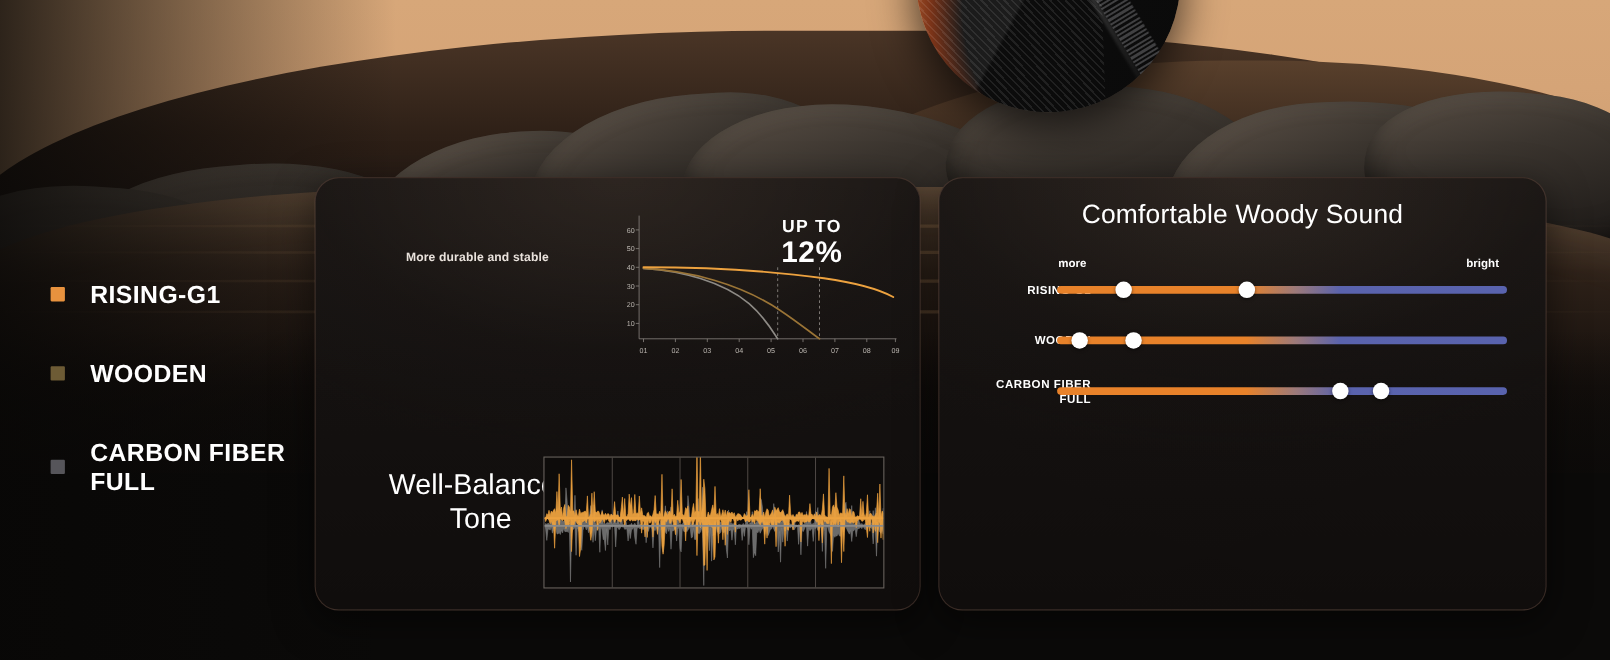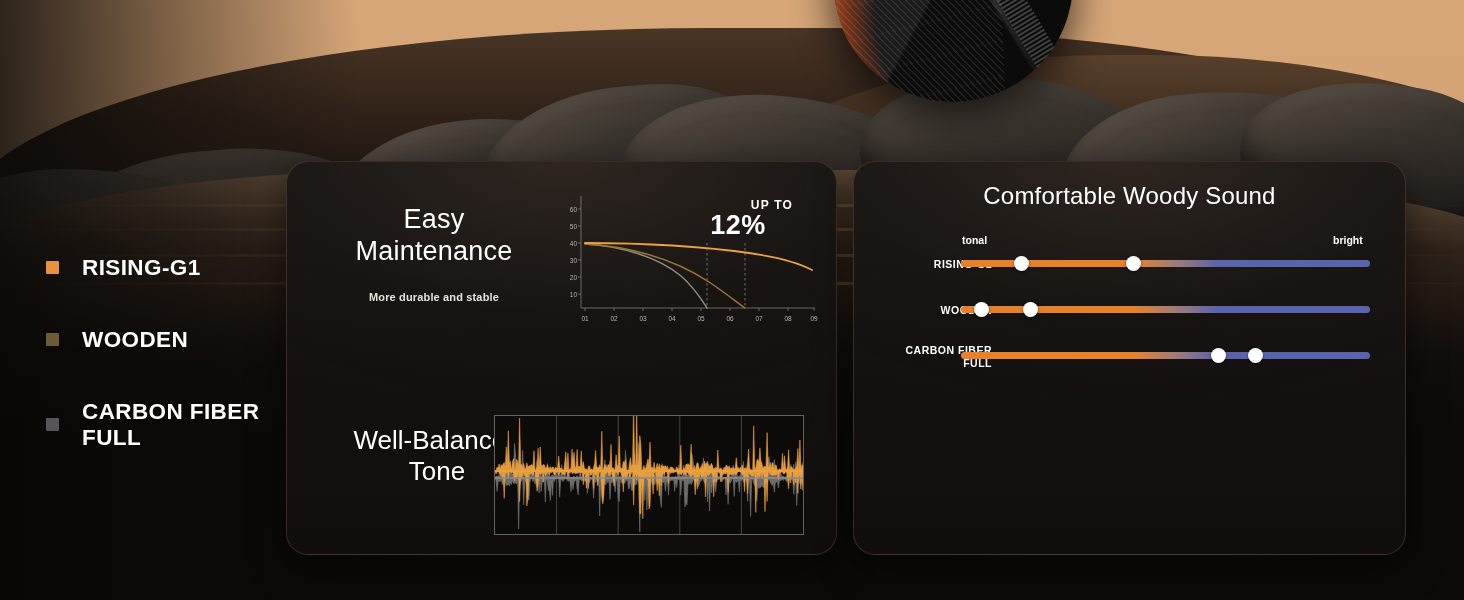--- a/index.html
+++ b/index.html
@@ -110,21 +110,21 @@
   #panel-left{left:286px;top:161px;width:549px;height:392px;}
   #panel-right{left:853px;top:161px;width:551px;height:392px;}
 
   
   #easy-maint{position:absolute;left:0;top:14px;width:549px;height:160px;}
   .em-text{position:absolute;left:14px;top:28px;width:266px;text-align:center;}
   .em-title{color:#fff;font-size:27px;line-height:1.17;font-weight:400;letter-spacing:.2px;}
   .em-sub{color:#e9e2dc;font-size:11px;font-weight:bold;margin-top:24px;letter-spacing:.15px;}
   #decay-chart{position:absolute;left:272px;top:14px;width:260px;height:148px;}
   .upto{position:absolute;left:396px;top:22px;width:110px;text-align:center;}
-  .upto .u1{color:#fff;font-size:12px;font-weight:bold;letter-spacing:1.2px;text-align:right;}
+  .upto .u1{color:#fff;font-size:16px;font-weight:bold;letter-spacing:1.2px;}
   .upto .u2{color:#fff;font-size:27px;font-weight:bold;letter-spacing:.5px;margin-top:-2px;}
 
   
   #tone{position:absolute;left:0;top:205px;width:549px;height:170px;}
   .tone-text{position:absolute;left:16px;top:58px;width:268px;text-align:center;
              color:#fff;font-size:26px;line-height:1.2;font-weight:400;}
   .tone-cap{position:absolute;left:200px;top:20px;width:330px;text-align:center;
             color:#efe9e4;font-size:10.5px;font-weight:bold;letter-spacing:.1px;}
   #wave-box{position:absolute;left:207px;top:48px;width:308px;height:118px;
             border:1px solid rgba(178,170,160,.55);background:#0d0b0a;}
@@ -200,22 +200,20 @@
     <span class="swatch" style="background:#56555a"></span>
     <span class="legend-label" style="white-space:pre-line">CARBON FIBER
 FULL</span>
   </div>
 </div>
 
 <div class="panel" id="panel-left">
 
   <div id="easy-maint">
     <div class="em-text">
-      <div class="em-title" style="white-space:pre-line">Easy
-Maintenance</div>
       <div class="em-sub">More durable and stable</div>
     </div>
 
     <svg id="decay-chart" viewBox="0 0 260 148">
 
       <line x1="22" y1="6" x2="22" y2="118" stroke="#8e8984" stroke-width="0.7"></line>
       <line x1="22" y1="118" x2="256" y2="118" stroke="#8e8984" stroke-width="0.7"></line>
 
       <g font-size="6.5" fill="#b8b3ad" font-family="Liberation Sans, sans-serif" text-anchor="end">
         <text x="18" y="21.5">60</text>
@@ -298,21 +296,21 @@
     </div>
   </div>
 </div>
 
 <div class="panel" id="panel-right">
   <div class="rp-title">Comfortable Woody Sound</div>
 
   <div id="sliders">
 
     <div style="position:relative;height:18px;">
-      <span class="sl-end" style="left:108px;top:0;">tonal</span>
+      <span class="sl-end" style="left:108px;top:0;">more</span>
       <span class="sl-end" style="left:479px;top:0;">bright</span>
     </div>
 
     <div class="slider-row">
       <div class="sl-name" style="top:6px;white-space:pre-line">RISING-G1</div>
       <div class="sl-track" style="top:8px;">
         <div class="knob" style="left:53px;top:-4px;"></div>
         <div class="knob" style="left:165px;top:-4px;"></div>
       </div>
     </div>

